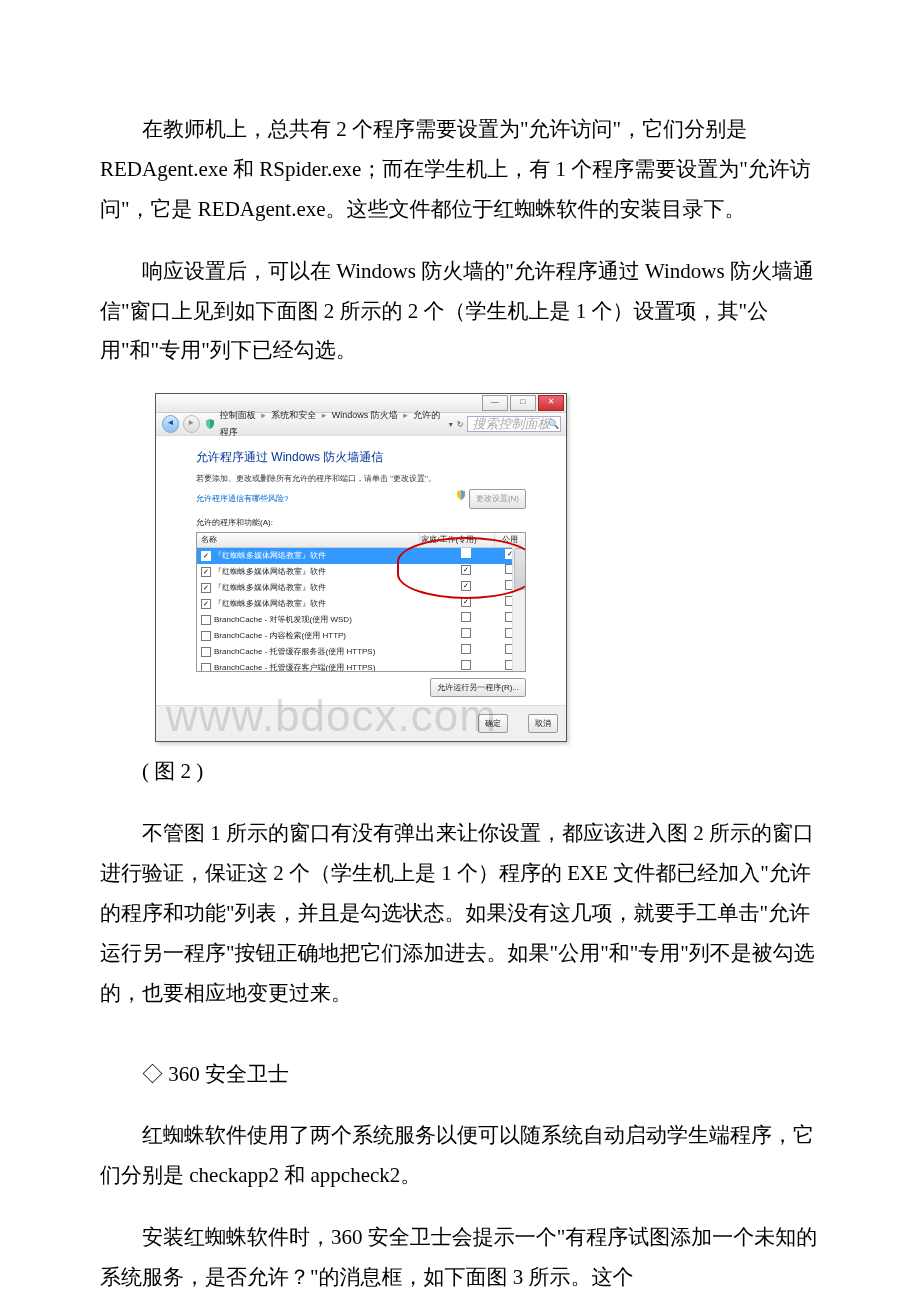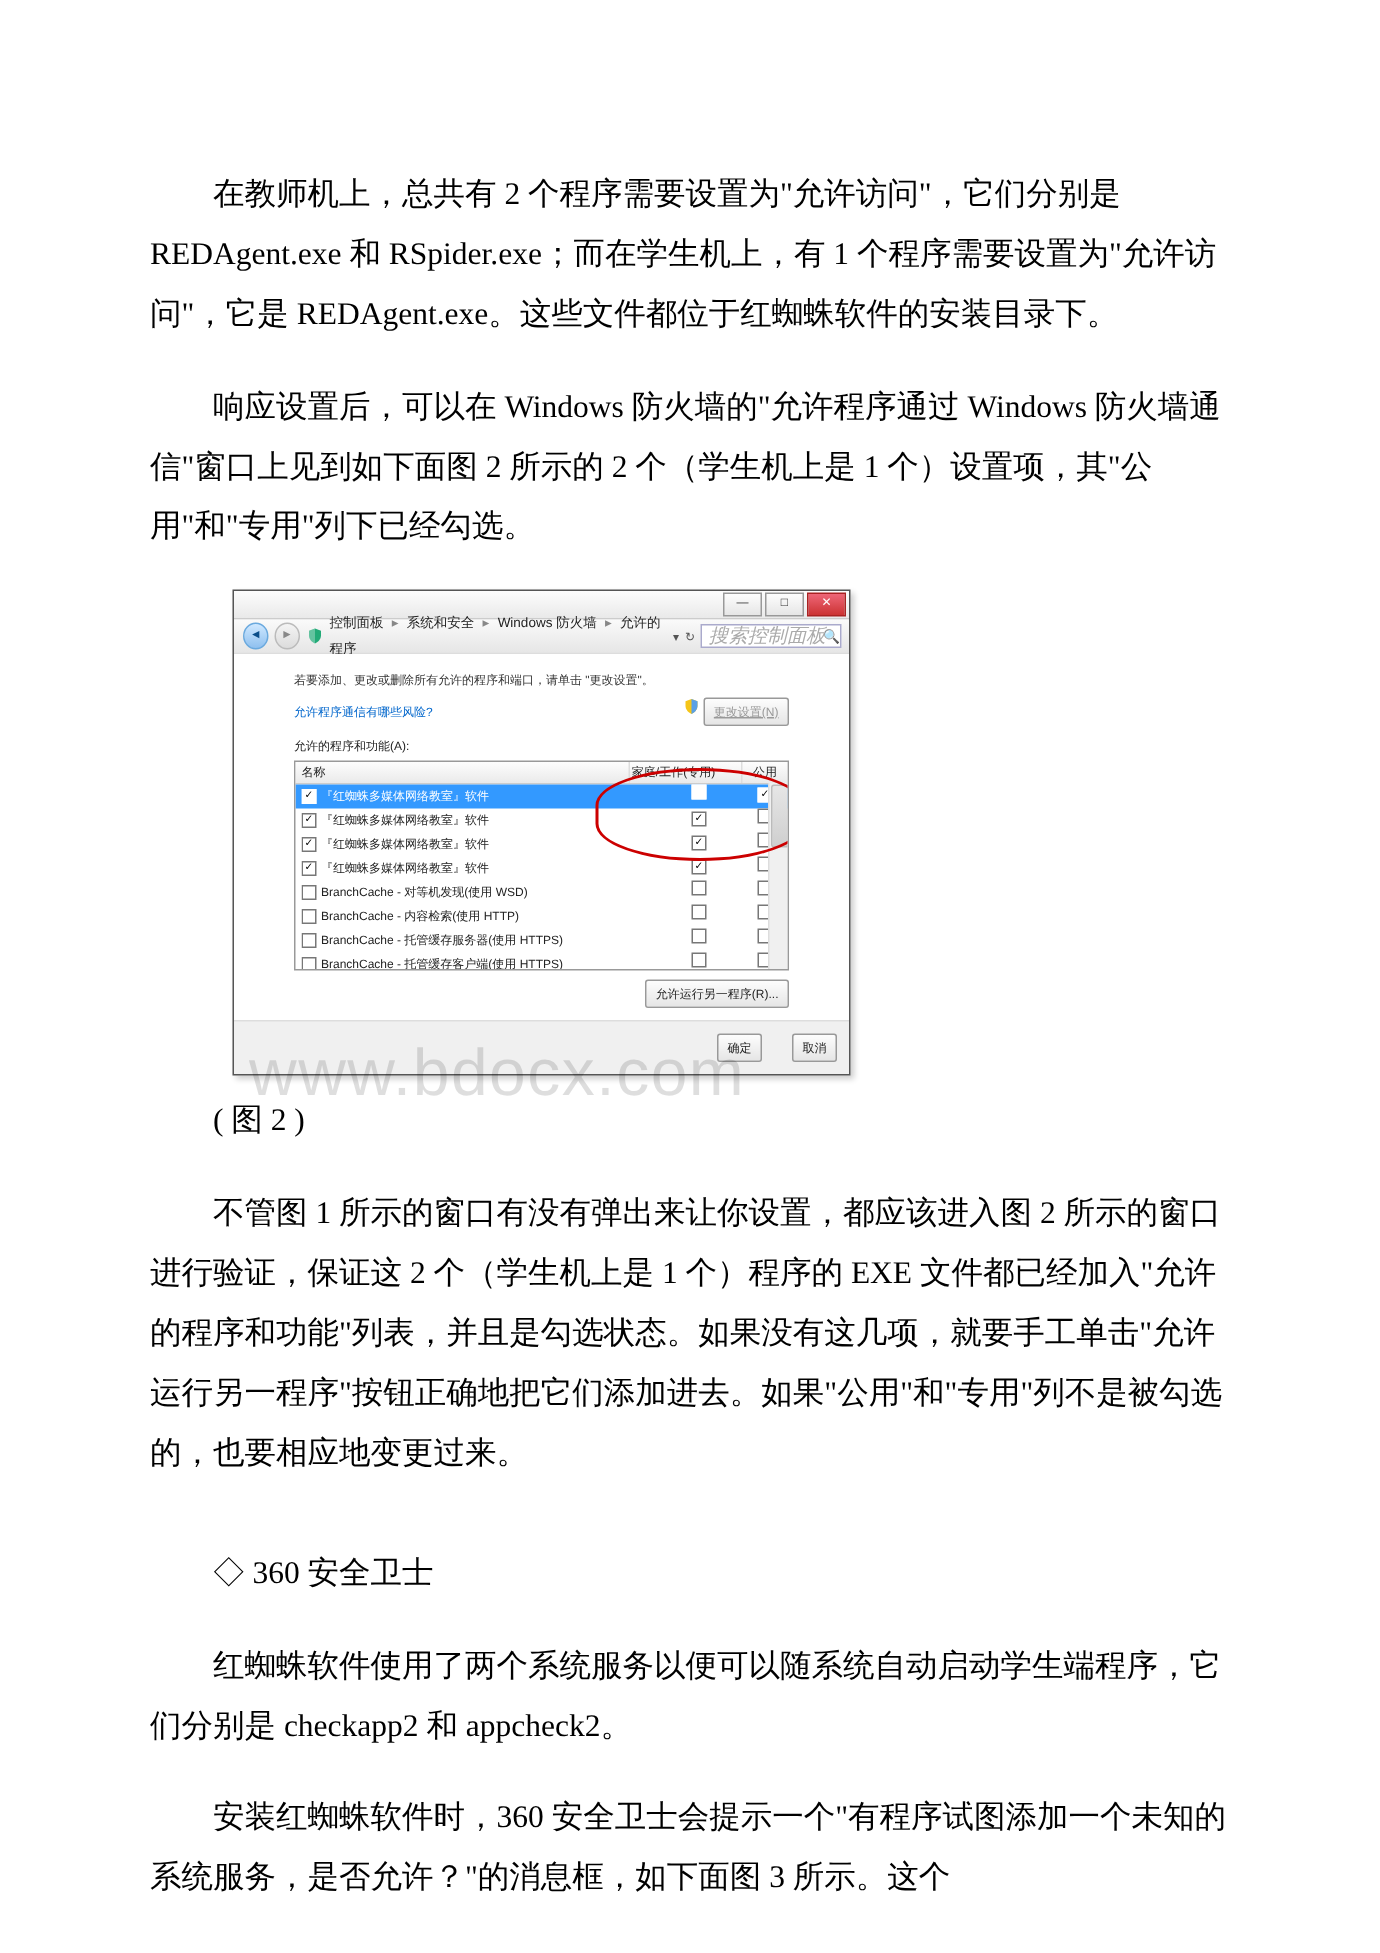--- a/index.html
+++ b/index.html
@@ -132,21 +132,21 @@
     margin-top: -18px;
     margin-bottom: 6px;
   }
   .btn {
     border: 1px solid #999;
     background: linear-gradient(#fdfdfd,#e5e5e5);
     padding: 1px 6px;
     font-size: 8px;
     border-radius: 2px;
   }
-  .btn.disabled { color:#999;text-decoration:underline; }
+  .btn.disabled { color:#999; }
   .listlabel { font-size: 8px; margin-bottom: 2px; }
   .listbox {
     border: 1px solid #999;
     background: #fff;
     height: 138px;
     overflow: hidden;
     position: relative;
   }
   .listhdr {
     display: flex;
@@ -253,20 +253,21 @@
           <span class="sep">▸</span>
           <span>允许的程序</span>
         </span>
         <span style="margin-left:4px;font-size:8px;color:#555;">▾</span>
         <span style="font-size:8px;color:#555;">↻</span>
         <div class="searchbox">搜索控制面板</div>
         <span style="font-size:9px;color:#06c;margin-left:-16px;">🔍</span>
       </div>
 
       <div class="dlg-body" style="position:relative;">
+        <div class="heading">允许程序通过 Windows 防火墙通信</div>
         <div class="sub">若要添加、更改或删除所有允许的程序和端口，请单击 "更改设置"。</div>
         <span class="link">允许程序通信有哪些风险?</span>
 
         <div class="changebtn-row">
           <span class="shield" style="margin-right:2px;">
             <svg viewBox="0 0 24 24">
                 <path fill="#f5c518" d="M12 2l8 3v6c0 5-3.5 9-8 11-4.5-2-8-6-8-11V5l8-3z"></path>
                 <path fill="#5aa0e6" d="M12 2v20c4.5-2 8-6 8-11V5l-8-3z"></path>
               </svg>
           </span>

